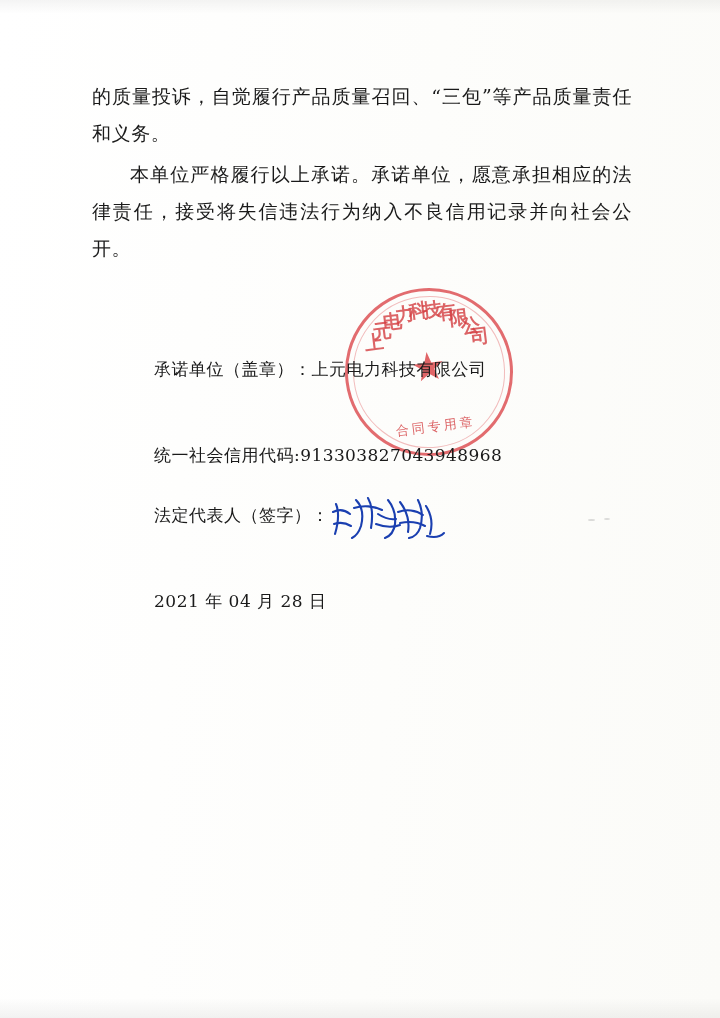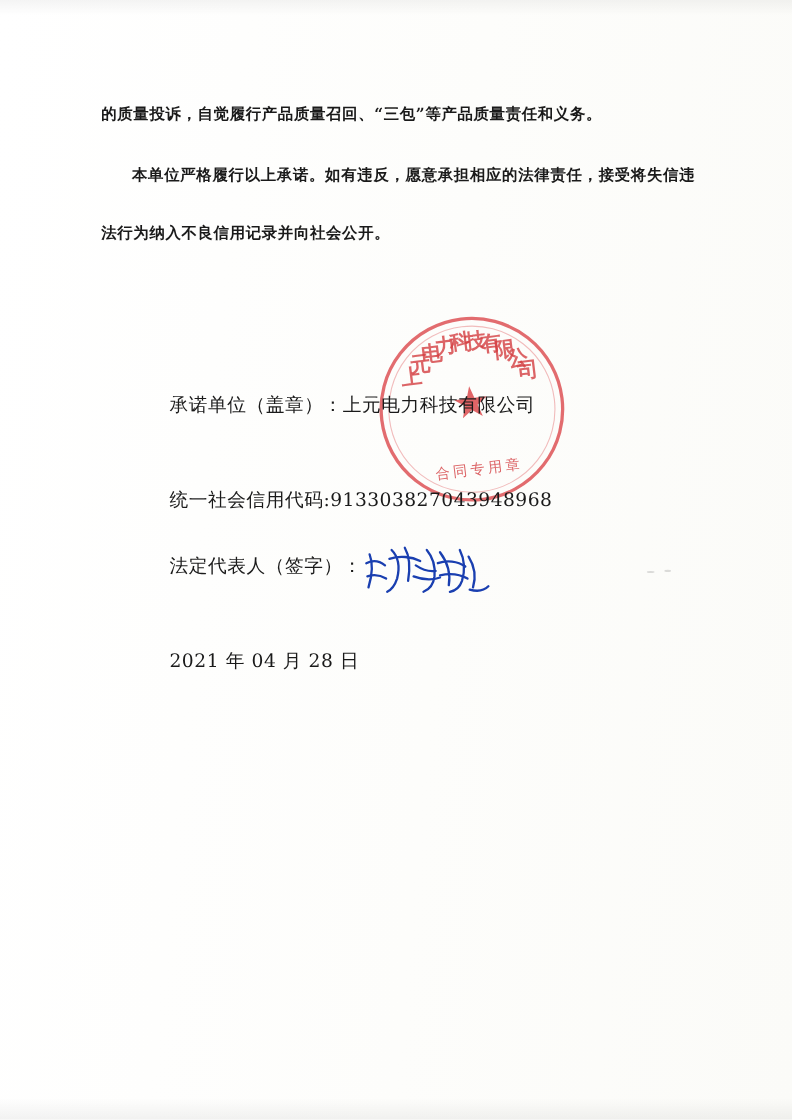--- a/index.html
+++ b/index.html
@@ -42,27 +42,26 @@
 
   .doc-body {
     position: absolute;
     left: 92px;
     top: 78px;
     width: 540px;
   }
 
   p.para {
     margin: 0 0 4px 0;
-    font-size: 14px;
-    line-height: 52px;
+    font-size: 19px;
+    line-height: 37px;
     letter-spacing: 0.6px;
     text-align: justify;
     text-justify: inter-ideograph;
     color: #1a1a1a;
-    font-weight: bold;
   }
   p.indent {
     text-indent: 2em;
   }
 
   
   .sig-block {
     position: absolute;
     left: 154px;
     top: 352px;
@@ -164,21 +163,21 @@
     border-radius: 50%;
   }
 </style>
 </head>
 <body>
 
 <div id="paper">
 
   <div class="doc-body">
     <p class="para">的质量投诉，自觉履行产品质量召回、“三包”等产品质量责任和义务。</p>
-    <p class="para indent">本单位严格履行以上承诺。如有违反，愿意承担相应的法律责任，接受将失信违法行为纳入不良信用记录并向社会公开。</p>
+    <p class="para indent">本单位严格履行以上承诺。承诺单位，愿意承担相应的法律责任，接受将失信违法行为纳入不良信用记录并向社会公开。</p>
   </div>
 
   <div class="seal">
     <div class="seal-inner"></div>
     <div class="seal-star">★</div>
     <div class="seal-text">
       <div class="seal-char" style="transform: rotate(-55deg) translateY(-62px);">
           <span style="transform: translate(-50%,-50%) rotate(55deg);">上</span>
         </div>
       <div class="seal-char" style="transform: rotate(-42deg) translateY(-62px);">

